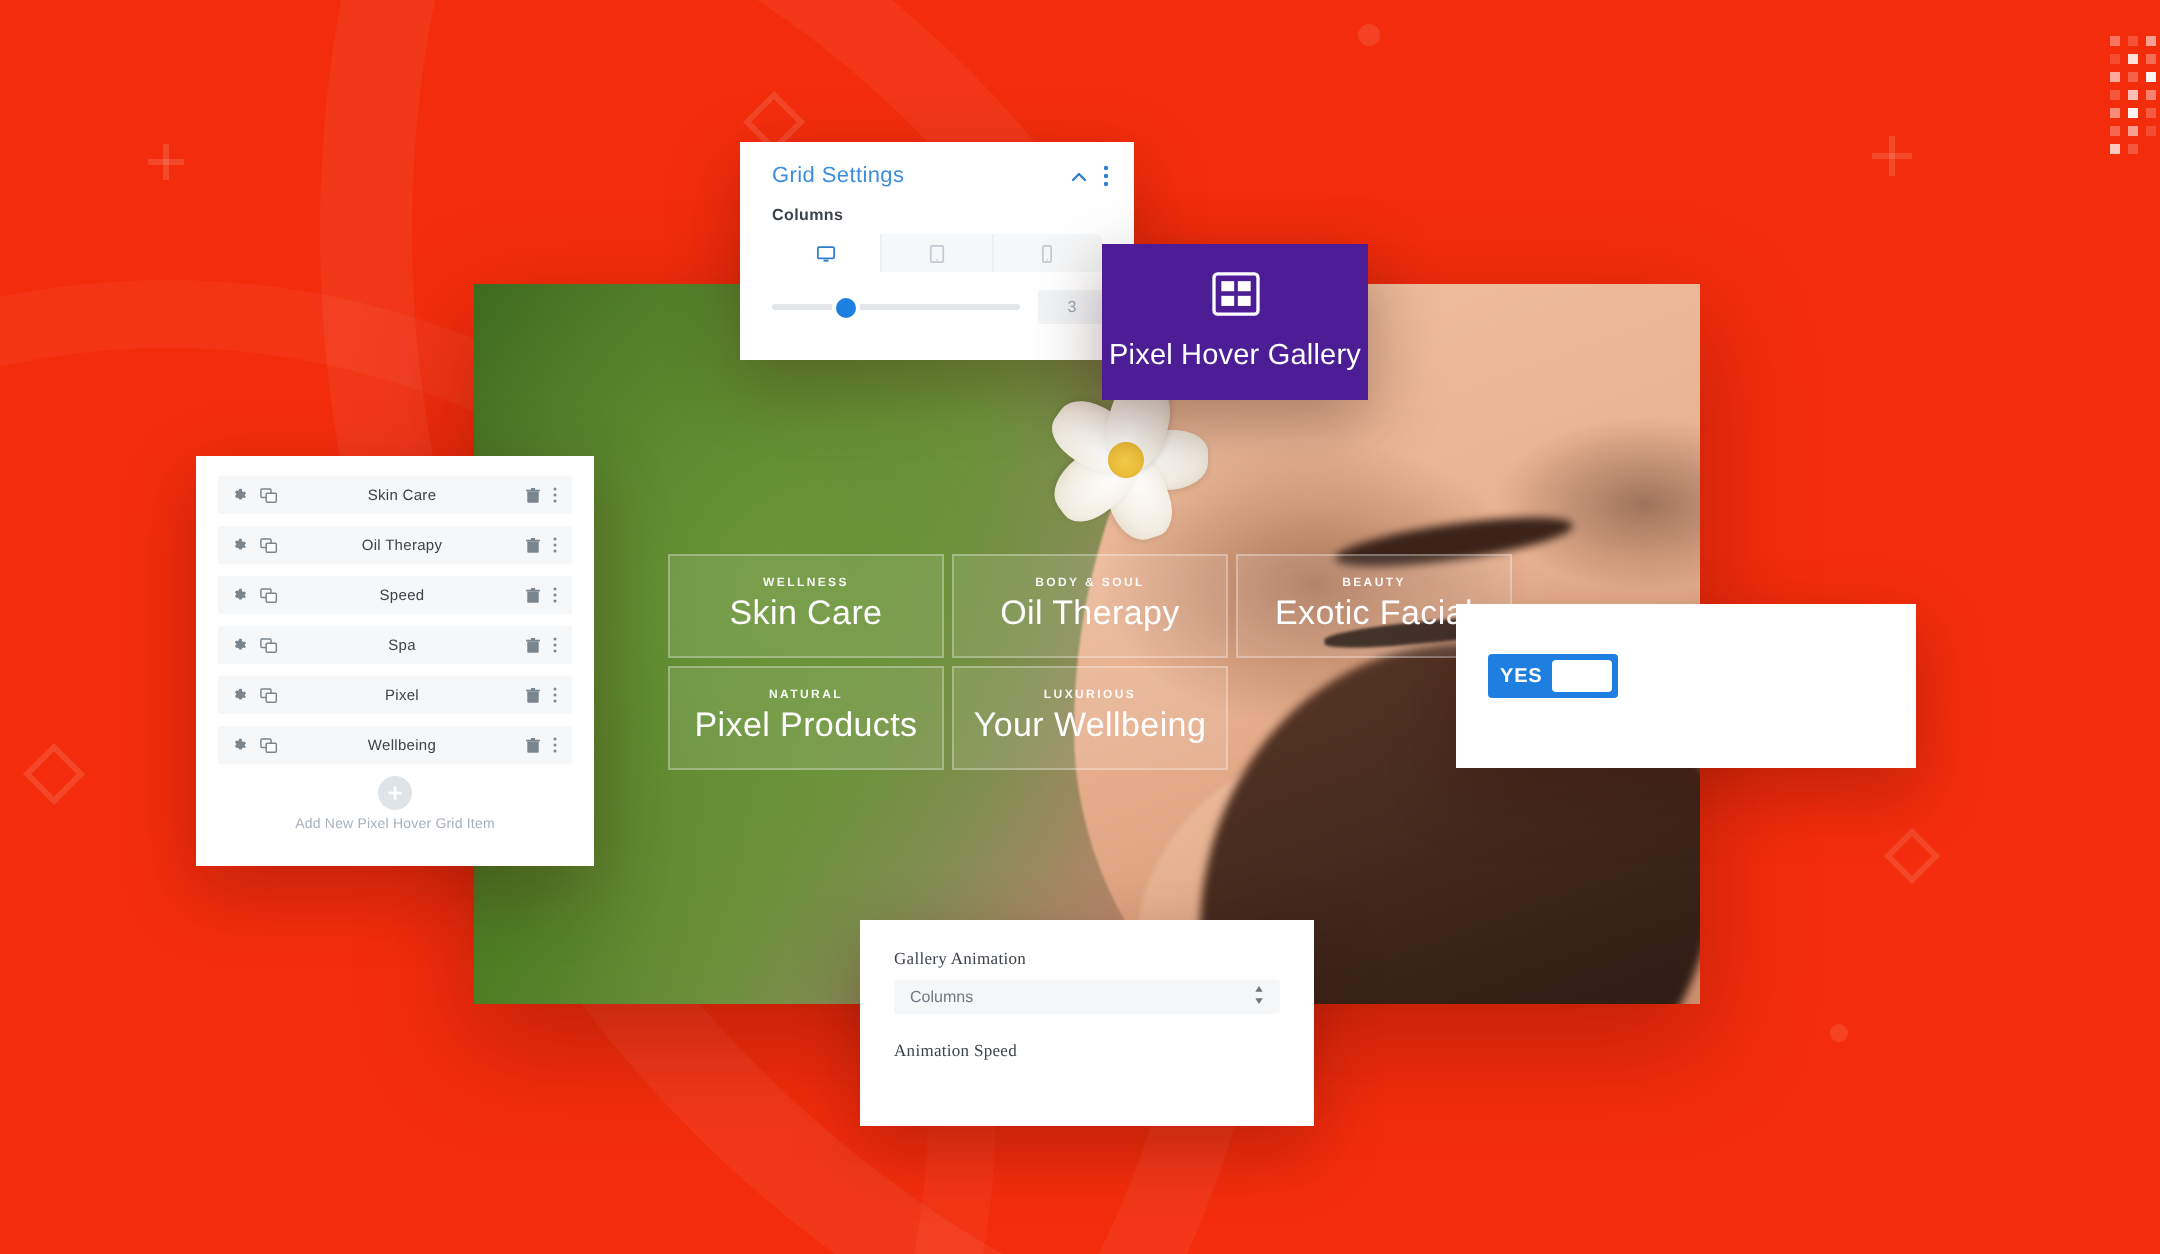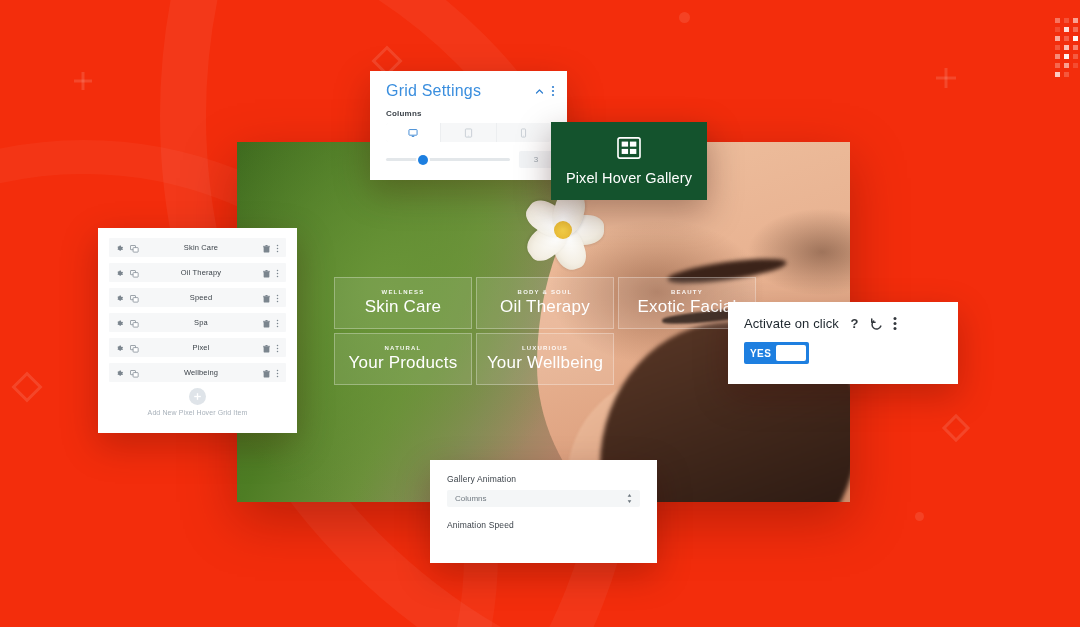--- a/index.html
+++ b/index.html
@@ -229,21 +229,21 @@
     padding: 0;
   }
   .gs-header {
     display: flex;
     align-items: center;
     padding: 11px 12px 0 16px;
   }
   .gs-title {
     flex: 1;
     color: #3a8ede;
-    font-size: 16px;
+    font-size: 11px;
     letter-spacing: 0.2px;
   }
   .gs-icon {
     color: #2f7fd0;
     margin-left: 7px;
     display: flex;
     align-items: center;
   }
   .gs-label {
     font-size: 8px;
@@ -306,22 +306,22 @@
     color: #9aa3ab;
     display: flex;
     align-items: center;
     justify-content: center;
   }
 
   
   .badge-card {
     position: absolute;
     left: 551px; top: 122px;
-    width: 156px; height: 78px;
-    background: #14532d;
+    width: 133px; height: 78px;
+    background: #4c1d95;
     display: flex;
     flex-direction: column;
     align-items: center;
     justify-content: center;
     box-shadow: 0 12px 34px rgba(40, 5, 0, 0.34);
   }
   .badge-icon { margin-bottom: 7px; }
   .badge-label {
     color: #ffffff;
     font-size: 14.5px;
@@ -431,20 +431,21 @@
     width: 227px; height: 103px;
     padding: 14px 17px 0 17px;
     box-sizing: border-box;
   }
   .anim-label {
     font-size: 8.5px;
     color: #3c434a;
     font-weight: normal;
     margin-bottom: 6px;
     letter-spacing: 0.15px;
+    font-family: Liberation Serif, serif;
   }
   .select-box {
     position: relative;
     height: 17px;
     background: #f4f6f7;
     border-radius: 2px;
     display: flex;
     align-items: center;
     padding: 0 8px;
     box-sizing: border-box;
@@ -525,21 +526,21 @@
       <div class="tile">
         <div class="tile-kicker">BODY &amp; SOUL</div>
         <div class="tile-title">Oil Therapy</div>
       </div>
       <div class="tile">
         <div class="tile-kicker">BEAUTY</div>
         <div class="tile-title">Exotic Facial</div>
       </div>
       <div class="tile">
         <div class="tile-kicker">NATURAL</div>
-        <div class="tile-title">Your Products</div>
+        <div class="tile-title">Pixel Products</div>
       </div>
       <div class="tile">
         <div class="tile-kicker">LUXURIOUS</div>
         <div class="tile-title">Your Wellbeing</div>
       </div>
     </div>
   </div>
 
   <div class="panel grid-settings">
     <div class="gs-header">
@@ -808,41 +809,20 @@
         <svg width="9" height="9" viewBox="0 0 12 12">
           <rect x="5.1" y="1.6" width="1.8" height="8.8" fill="#ffffff"></rect>
           <rect x="1.6" y="5.1" width="8.8" height="1.8" fill="#ffffff"></rect>
         </svg>
       </div>
       <div class="add-label">Add New Pixel Hover Grid Item</div>
     </div>
   </div>
 
   <div class="panel activate-panel">
-    <div class="activate-head">
-      <div class="activate-title">Activate on click</div>
-      <div class="act-icon">
-        <svg width="13" height="15" viewBox="0 0 13 15">
-          <text x="6.5" y="12" font-family="'Liberation Sans', sans-serif" font-size="13" font-weight="bold" fill="#32373c" text-anchor="middle">?</text>
-        </svg>
-      </div>
-      <div class="act-icon">
-        <svg width="14" height="14" viewBox="0 0 16 16">
-          <path d="M12.4 10.4A5.2 5.2 0 114.2 4.6" fill="none" stroke="#32373c" stroke-width="1.7" stroke-linecap="round"></path>
-          <path d="M2 2.2 L2 6 L5.8 6" fill="none" stroke="#32373c" stroke-width="1.7" stroke-linecap="round" stroke-linejoin="round"></path>
-        </svg>
-      </div>
-      <div class="act-icon">
-        <svg width="4" height="15" viewBox="0 0 4 15">
-          <circle cx="2" cy="2.4" r="1.5" fill="#32373c"></circle>
-          <circle cx="2" cy="7.5" r="1.5" fill="#32373c"></circle>
-          <circle cx="2" cy="12.6" r="1.5" fill="#32373c"></circle>
-        </svg>
-      </div>
-    </div>
     <div class="toggle">
       <div class="toggle-text">YES</div>
       <div class="toggle-knob"></div>
     </div>
   </div>
 
   <div class="panel anim-panel">
     <div class="anim-label">Gallery Animation</div>
     <div class="select-box">
       <div class="select-value">Columns</div>

